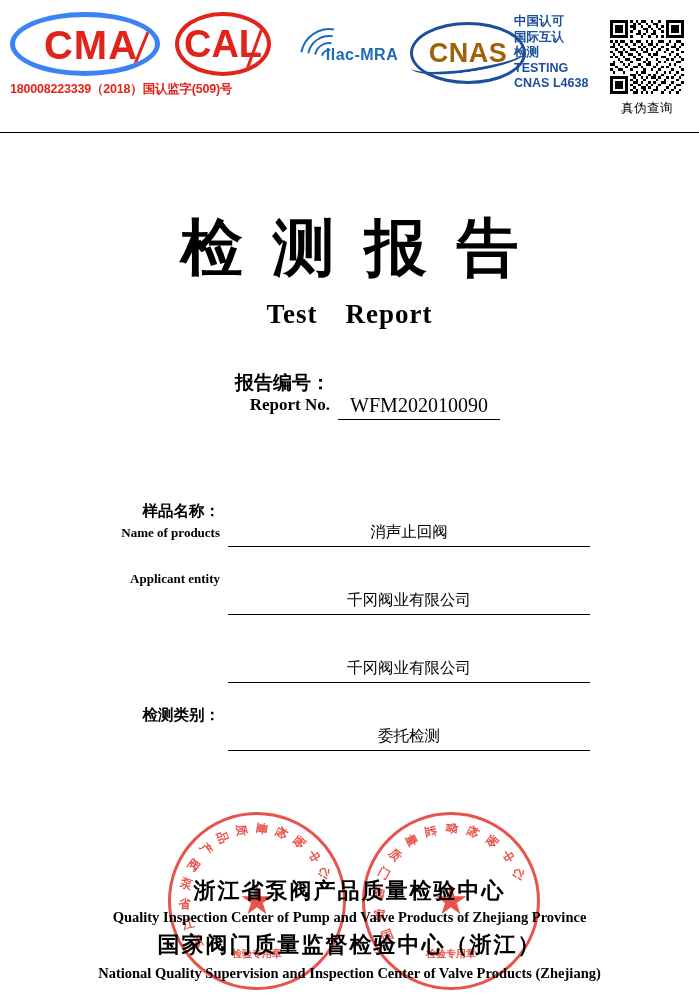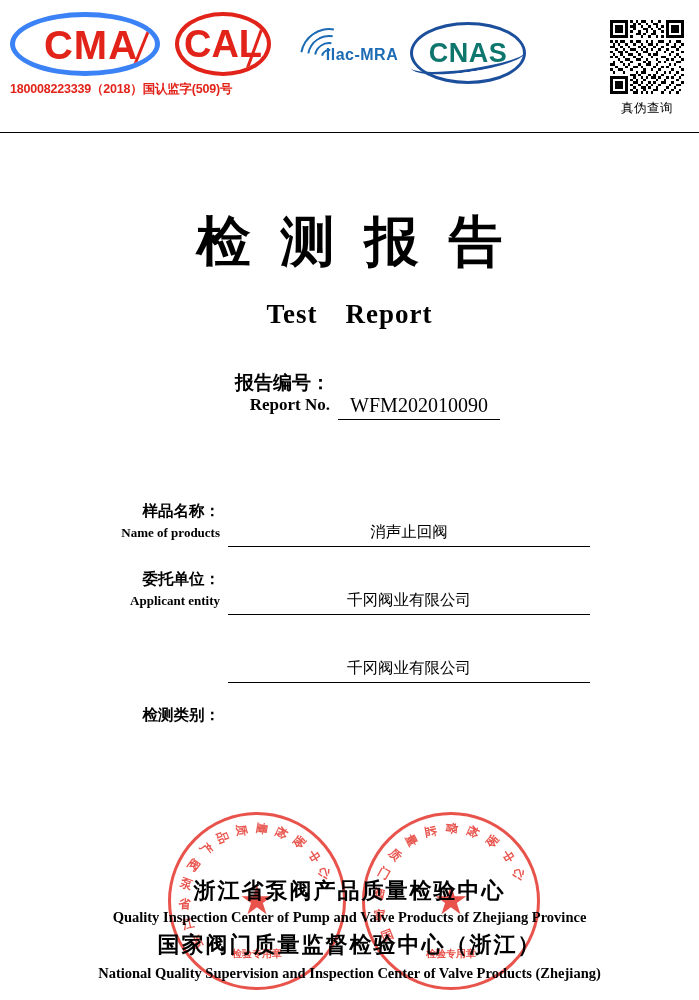--- a/index.html
+++ b/index.html
@@ -163,21 +163,21 @@
     height: 22px;
     border-bottom: 3px solid #1b4f9c;
     border-radius: 50%;
     transform: rotate(-8deg);
   }
   .cnas-word {
     position: absolute;
     left: 0; top: 22px;
     width: 116px;
     text-align: center;
-    color: #0f766e;
+    color: #a16207;
     font-family: "Liberation Sans", sans-serif;
     font-weight: bold;
     font-size: 27px;
     letter-spacing: 0.5px;
   }
 
   .cnas-side {
     position: absolute;
     left: 514px;
     top: 6px;
@@ -224,21 +224,21 @@
 
   
   .title-cn {
     position: absolute;
     top: 206px;
     left: 0;
     width: 699px;
     text-align: center;
     font-family: "Liberation Serif", serif;
     font-weight: bold;
-    font-size: 54px;
+    font-size: 62px;
     letter-spacing: 30px;
     text-indent: 30px;
   }
   .title-en {
     position: absolute;
     top: 296px;
     left: 0;
     width: 699px;
     text-align: center;
     font-family: "Liberation Serif", serif;
@@ -417,20 +417,27 @@
       <span style="left:23px; top:23px; width:12px; height:12px;"></span>
     </div>
     <div class="ilac-text">ilac-MRA</div>
   </div>
 
   <div class="cnas-block">
     <div class="cnas-oval"></div>
     <div class="cnas-word">CNAS</div>
   </div>
 
+  <div class="cnas-side">
+    <div>中国认可</div>
+    <div>国际互认</div>
+    <div>检测</div>
+    <div class="en">TESTING</div>
+    <div class="en">CNAS L4638</div>
+  </div>
 
   <div class="qr-block">
     <div class="qr">
       <svg width="74" height="74" viewBox="0 0 29 29" shape-rendering="crispEdges">
         <rect width="29" height="29" fill="#ffffff"></rect>
         <g fill="#000000">
           <rect x="0" y="0" width="7" height="7"></rect>
             <rect x="1" y="1" width="5" height="5" fill="#fff"></rect>
             <rect x="2" y="2" width="3" height="3"></rect>
           <rect x="22" y="0" width="7" height="7"></rect>
@@ -662,34 +669,34 @@
   <div class="field-row">
     <div class="field-labels">
       <div class="cn">样品名称：</div>
       <div class="en">Name of products</div>
     </div>
     <div class="field-value">消声止回阀</div>
   </div>
 
   <div class="field-row">
     <div class="field-labels">
-      <div class="cn">委托单位：</div>
       <div class="en">Applicant entity</div>
     </div>
     <div class="field-value">千冈阀业有限公司</div>
   </div>
 
   <div class="field-row">
     <div class="field-value">千冈阀业有限公司</div>
   </div>
 
   <div class="field-row">
     <div class="field-labels">
       <div class="cn">检测类别：</div>
     </div>
+    <div class="field-value">委托检测</div>
   </div>
 
 </div>
 
 <div class="stamp stamp-left">
   <div class="arc-text">
     <span style="transform: rotate(-118deg) translate(0,-78px) rotate(90deg);">浙</span>
     <span style="transform: rotate(-102deg) translate(0,-78px) rotate(90deg);">江</span>
     <span style="transform: rotate(-86deg) translate(0,-78px) rotate(90deg);">省</span>
     <span style="transform: rotate(-70deg) translate(0,-78px) rotate(90deg);">泵</span>

